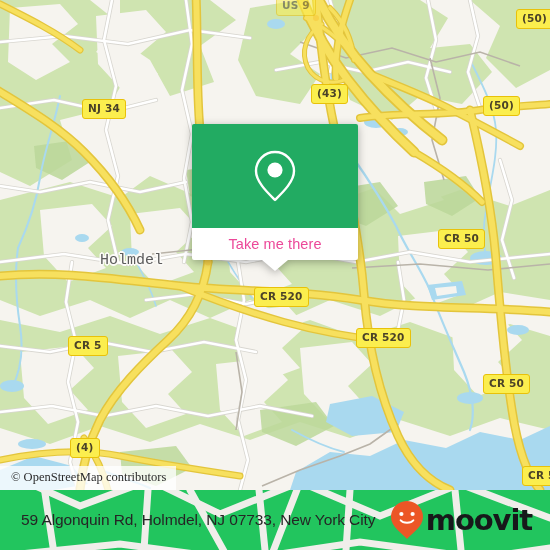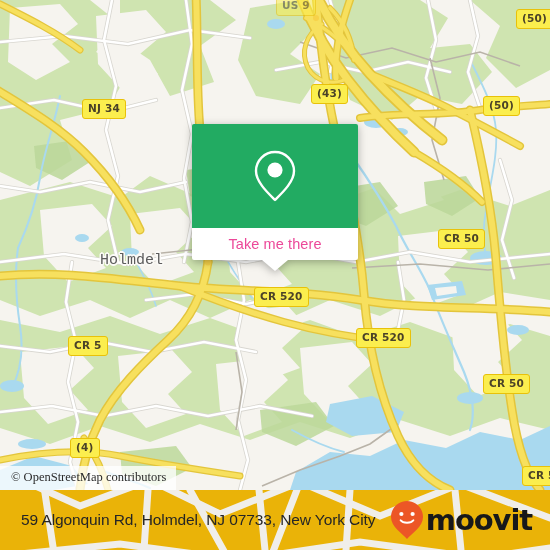--- a/index.html
+++ b/index.html
@@ -77,21 +77,21 @@
     background:rgba(255,255,255,0.78);
     padding:4px 10px 5px 11px;
     font-size:12.5px;color:#2a2a2a;
     white-space:nowrap;
     font-family:Liberation Serif, serif;
   }
 
   
   #footer{
     position:absolute;left:0;top:490px;width:550px;height:60px;
-    background:#eab308;overflow:hidden;
+    background:#22c55e;overflow:hidden;
     display:flex;align-items:center;
   }
   #footer-watermark{position:absolute;left:0;top:-30px;opacity:1;}
   #footer-inner{
     position:relative;z-index:2;
     display:flex;align-items:center;justify-content:space-between;
     width:100%;padding:0 18px 0 21px;box-sizing:border-box;
   }
   #footer-address{
     font-size:15.5px;color:#252525;white-space:nowrap;letter-spacing:-0.1px;

